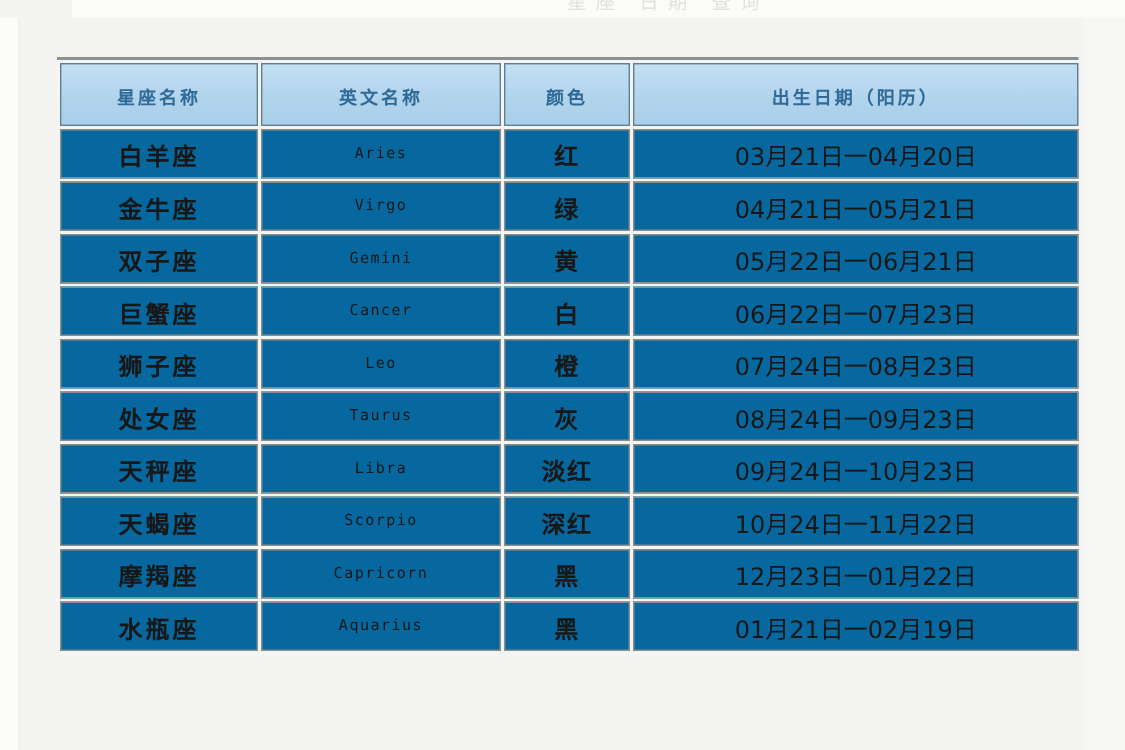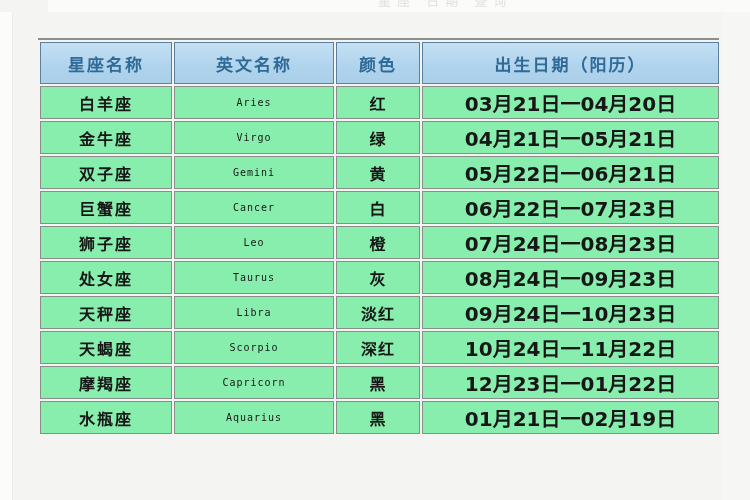--- a/index.html
+++ b/index.html
@@ -86,34 +86,34 @@
   table#zodiac-table col.c-color { width: 84px;  }
   table#zodiac-table col.c-date  { width: 297px; }
 
   
   #zodiac-table thead th {
     height: 42px;
     background: #b7d9f0;
     background: linear-gradient(to bottom, #c3e0f4 0%, #b0d4ee 55%, #a9cfe9 100%);
     border: 1px solid #5b7f9c;
     color: #2f6a99;
-    font-size: 17px;
+    font-size: 12px;
     font-weight: bold;
     letter-spacing: 2px;
     text-align: center;
     vertical-align: middle;
     padding: 4px 2px;
     box-sizing: border-box;
     font-family: "DejaVu Sans", sans-serif;
   }
 
   
   #zodiac-table tbody td {
     height: 33px;
-    background: #86efac;
+    background: #0369a1;
     border: 1px solid #8a8d8a;
     text-align: center;
     vertical-align: middle;
     color: #171717;
     font-size: 16px;
     padding: 0 2px;
     box-sizing: border-box;
     white-space: nowrap;
     overflow: hidden;
   }
@@ -125,23 +125,23 @@
   #zodiac-table tbody td.cell-en {
     font-family: "DejaVu Sans Mono", monospace;
     font-size: 10px;
     letter-spacing: 1px;
   }
   #zodiac-table tbody td.cell-color {
     letter-spacing: 1px;
     font-weight: bold;
   }
   #zodiac-table tbody td.cell-date {
-    font-size: 20px;
+    font-size: 16px;
     letter-spacing: 0px;
-    font-weight: bold;
+    font-weight: normal;
   }
 
   
   #page { filter: saturate(0.97); }
 </style>
 </head>
 <body>
 
 <div id="page">
 

